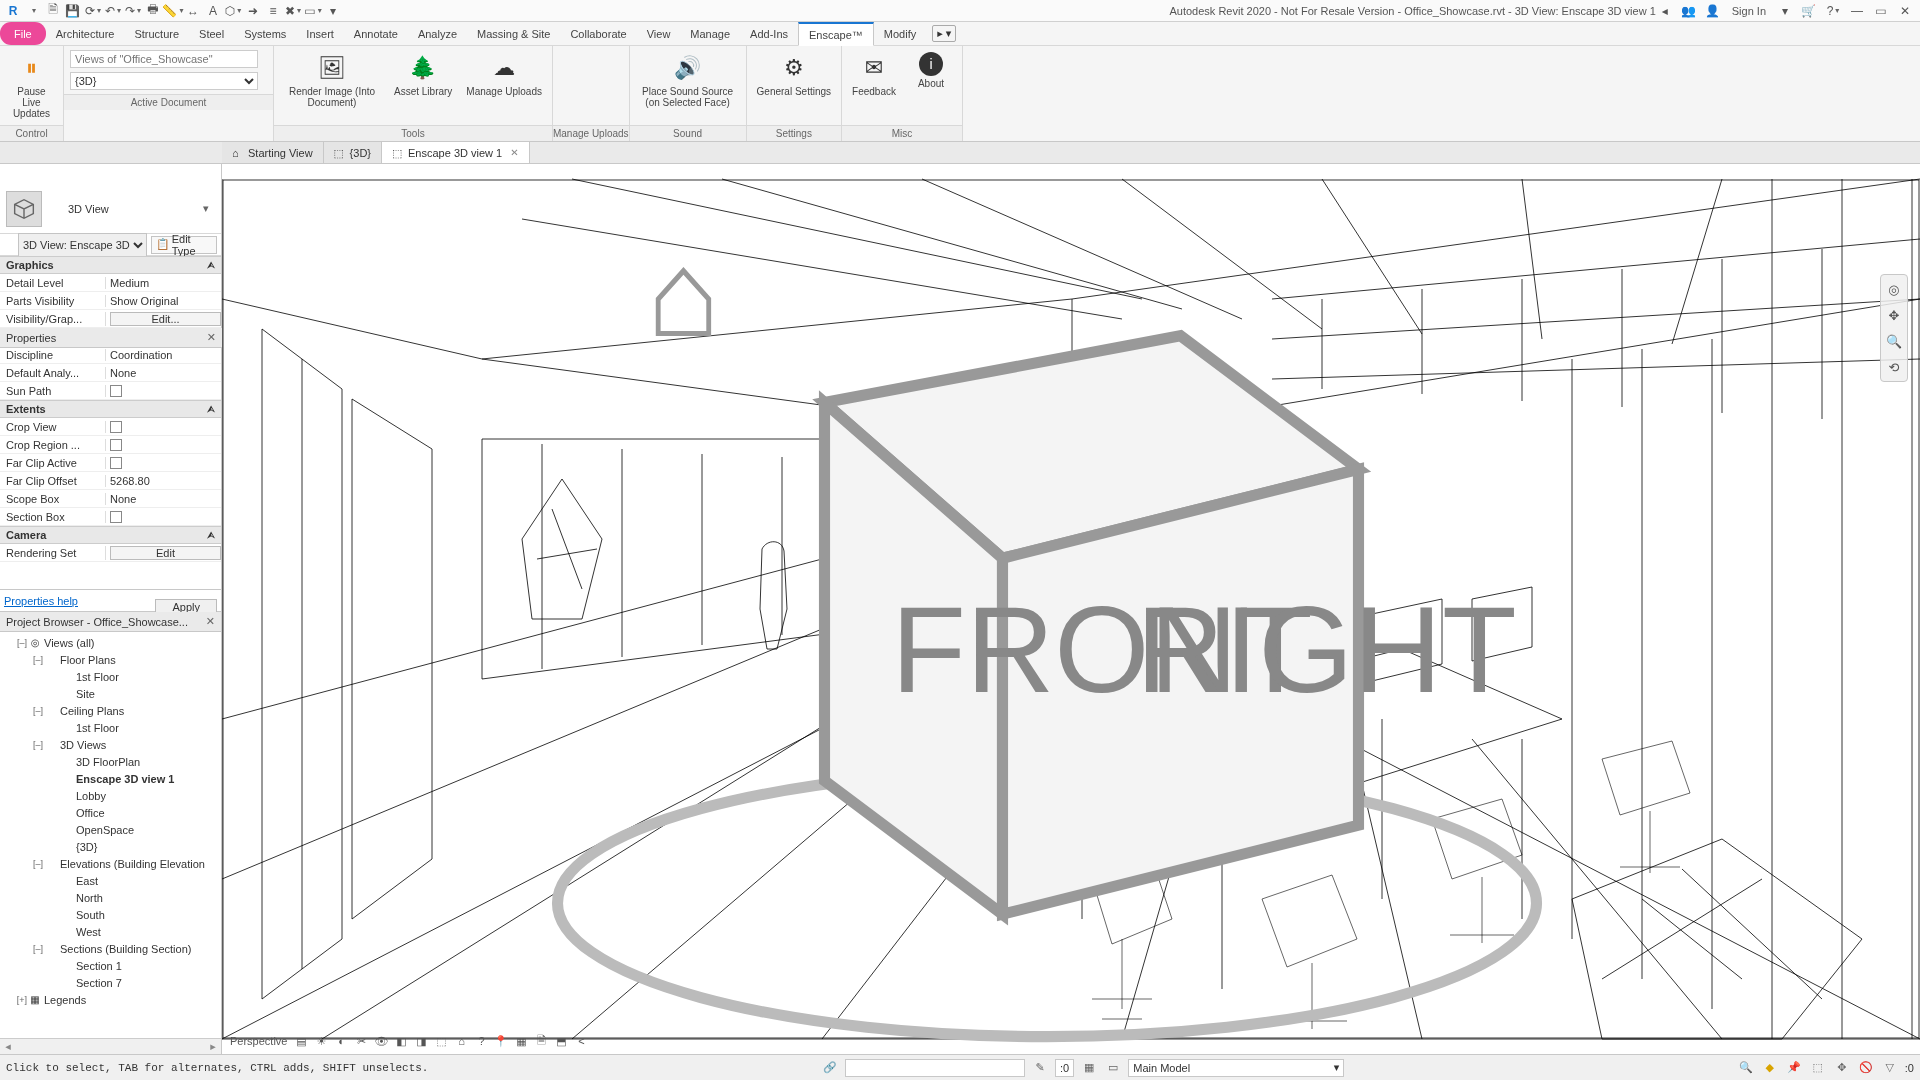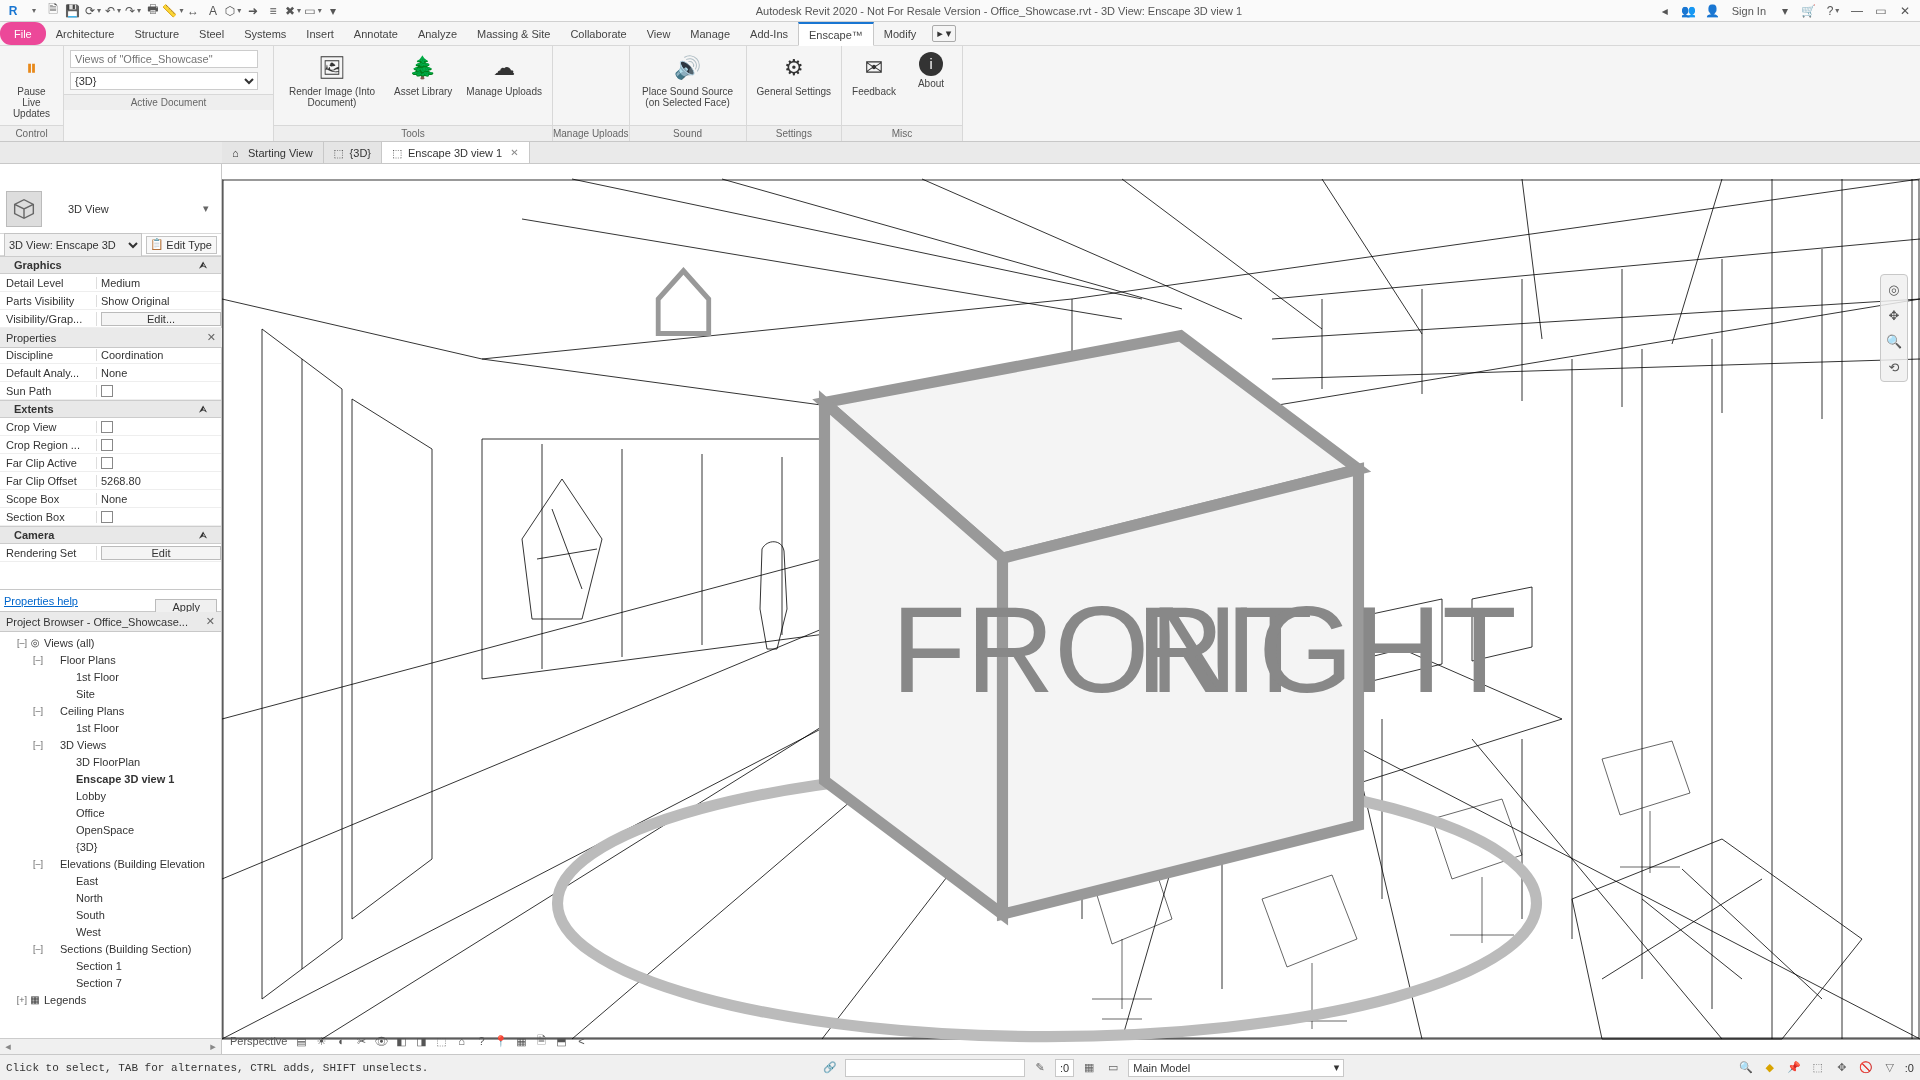--- a/index.html
+++ b/index.html
@@ -2,21 +2,21 @@
 <html><head>
 <meta charset="utf-8">
 <style>
 * { margin:0; padding:0; box-sizing:border-box; font-family:"Segoe UI",Arial,sans-serif; font-size:11px; color:#333; user-select:none; }
 body { width:1920px; height:1080px; background:#f0f0f0; overflow:hidden; position:relative; }
 
 
 .titlebar { height:22px; background:#fafafa; display:flex; align-items:center; border-bottom:1px solid #d0d0d0; }
 .titlebar .qat { display:flex; align-items:center; gap:2px; padding-left:4px; }
 .titlebar .qat .qicon { width:18px; height:18px; display:flex; align-items:center; justify-content:center; font-size:12px; color:#555; }
-.titlebar .title { flex:1; text-align:center; color:#555; font-size:11px; }
+.titlebar .title { flex:1; text-align:right; color:#555; font-size:11px; }
 .titlebar .right { display:flex; align-items:center; gap:6px; padding-right:6px; }
 .titlebar .right .rbtn { width:18px; height:18px; display:flex; align-items:center; justify-content:center; color:#555; font-size:12px; }
 .signin { font-size:11px; color:#555; padding:0 4px; }
 
 
 .ribbon-tabs { height:24px; background:#f5f5f5; display:flex; align-items:stretch; border-bottom:1px solid #d8d8d8;}
 .ribbon-tabs .tab { padding:0 10px; display:flex; align-items:center; font-size:11px; color:#444; cursor:pointer; }
 .ribbon-tabs .file { background:#ec4899; color:#fff; padding:0 14px;border-radius:11px; }
 .ribbon-tabs .tab.active { background:#fff; border:1px solid #c8c8c8; border-bottom:1px solid #fff; margin-bottom:-1px; border-top:2px solid #1976d2; }
 .ribbon-tabs .play { margin-left:6px; display:flex; align-items:center; }
@@ -46,25 +46,25 @@
 .panel-header { height:20px; background:#eaeaea; border-bottom:1px solid #c8c8c8; display:flex; align-items:center; padding:0 6px; font-size:11px; color:#333; justify-content:space-between;}
 .panel-header .x { color:#666; cursor:pointer; }
 
 
 .props { flex:0 0 auto; display:flex; flex-direction:column; background:#fff; height:448px; border-bottom:1px solid #c8c8c8;}
 .type-sel { height:50px; display:flex; align-items:center; gap:26px; padding:6px; border-bottom:1px solid #d8d8d8;}
 .type-sel .ticon { width:36px; height:36px; background:#ddd; border:1px solid #bbb; display:flex; align-items:center; justify-content:center; }
 .type-sel .tname { flex:1; font-size:11px; }
 .type-sel .tdrop { width:12px; color:#666; }
 .instance-row { height:22px; display:flex; align-items:center; padding:2px 4px; gap:4px; border-bottom:1px solid #d8d8d8;}
-.instance-row select { flex:1; font-size:11px; height:24px; border:1px solid #c4c4c4;}
+.instance-row select { flex:1; font-size:11px; height:24px; border:1px solid #c4c4c4;margin-left:14px;}
 .edit-type { display:flex; align-items:center; gap:2px; font-size:11px; padding:0 4px; border:1px solid #c4c4c4; height:18px; background:#f8f8f8; cursor:pointer;}
 .prop-grid { flex:1; overflow:auto; font-size:11px; }
-.pg-section { background:#e8e8e8; padding:2px 14px; font-weight:bold; border-top:1px solid #ccc; border-bottom:1px solid #ccc; display:flex; justify-content:space-between; align-items:center;}
-.pg-row { display:flex; border-bottom:1px solid #eee; height:18px; align-items:center;}
+.pg-section { background:#e8e8e8; padding:2px 6px; font-weight:bold; border-top:1px solid #ccc; border-bottom:1px solid #ccc; display:flex; justify-content:space-between; align-items:center;}
+.pg-row { display:flex; border-bottom:1px solid #eee; height:18px; align-items:center;gap:9px;}
 .pg-row .k { width:96px; padding-left:6px; color:#333; overflow:hidden; white-space:nowrap; text-overflow:ellipsis;}
 .pg-row .v { flex:1; padding-left:4px; border-left:1px solid #ddd; display:flex; align-items:center;}
 .pg-row .v .cb { width:12px; height:12px; border:1px solid #888; background:#fff;}
 .pg-row .v .editbtn { font-size:11px; padding:0 6px; border:1px solid #bbb; background:#f4f4f4; width:100%; text-align:center;}
 .props-foot { height:22px; border-top:1px solid #c8c8c8; display:flex; align-items:center; justify-content:space-between; padding:0 4px;}
 .props-foot a { color:#0066cc; text-decoration:underline; font-size:11px;}
 .props-foot button { font-size:11px; padding:1px 16px; border:1px solid #bbb; background:#f0f0f0;margin-top:12px;}
 
 
 .browser { flex:1; background:#fff; overflow:hidden; display:flex; flex-direction:column;}

